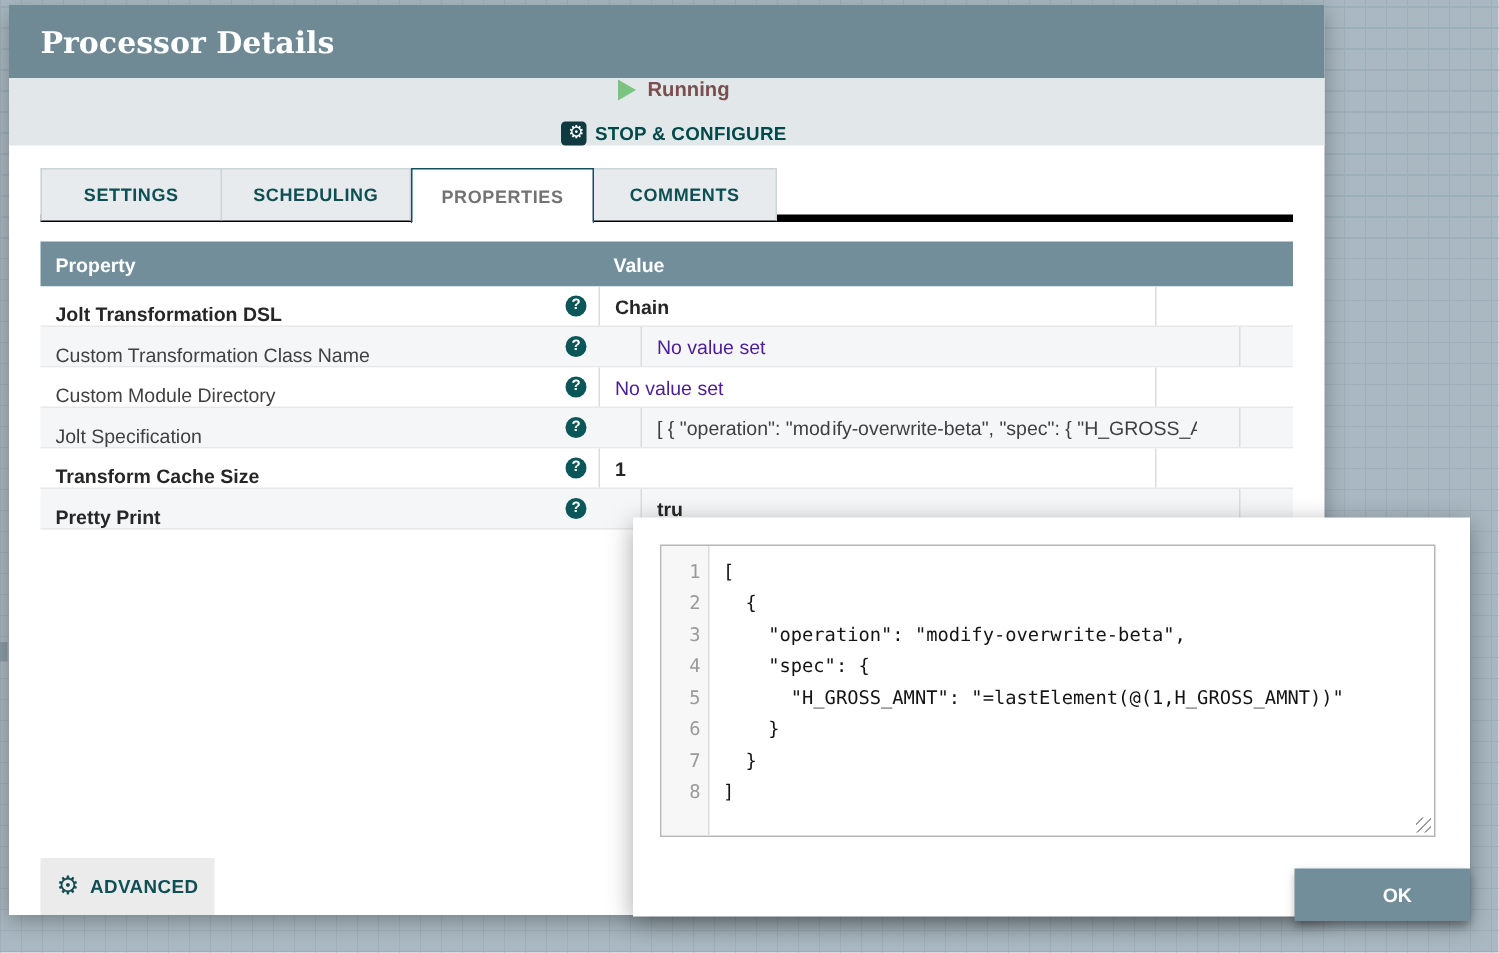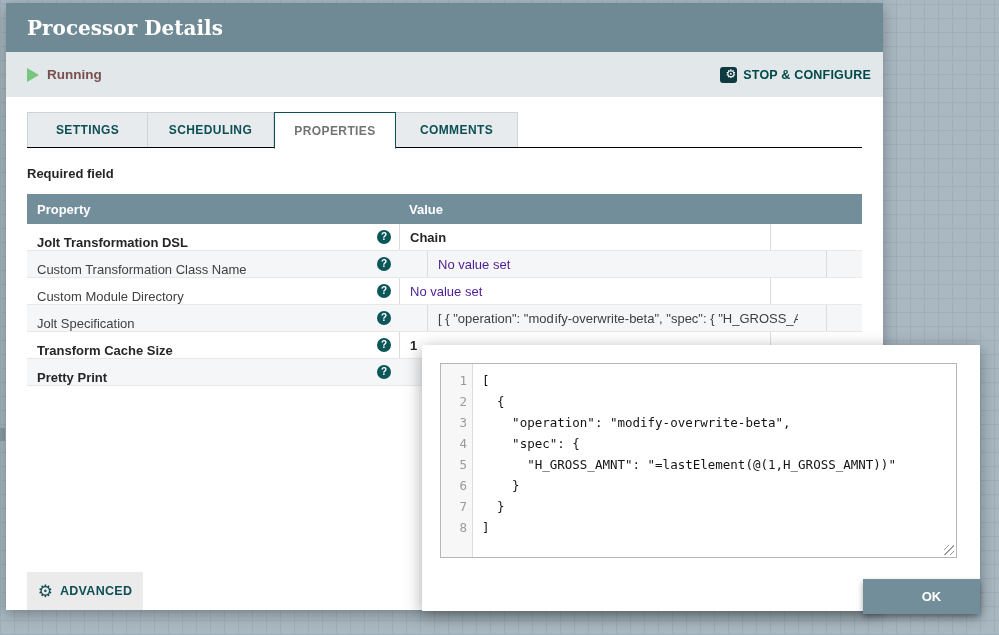--- a/index.html
+++ b/index.html
@@ -20,37 +20,38 @@
   }
   .dialog-header {
     height:49px; background:#6F8A94; display:flex; align-items:center; padding-left:21px;
   }
   .dialog-title {
     color:#fff; font-family:"DejaVu Serif", serif; font-weight:bold; font-size:20px;
   }
   .status-bar {
     height:45px; background:#E2E7E9; display:flex; align-items:center; justify-content:space-between;
     padding:0 12px 0 21px;
+    flex-direction:column;
   }
   .status-left { display:flex; align-items:center; gap:8px; }
   .play-triangle {
     width:0; height:0; border-top:7px solid transparent; border-bottom:7px solid transparent;
     border-left:12px solid #79C47E;
   }
   .status-label { color:#7A4F4F; font-weight:bold; font-size:13.5px; }
   .stop-configure { display:flex; align-items:center; gap:6px; cursor:pointer; }
   .stop-configure-icon {
     width:17px; height:16px; background:#0E3A40; border-radius:3px; color:#fff;
     font-family:"DejaVu Sans", sans-serif; font-size:12px; line-height:15px; text-align:right;
     padding-right:1px; overflow:hidden;
   }
   .stop-configure-label { color:#004849; font-weight:bold; font-size:12.5px; letter-spacing:.2px; }
 
   
-  .tabbar { margin:15px 21px 0 21px; display:flex; border-bottom:1px solid #000000; height:36px; }
+  .tabbar { margin:15px 21px 0 21px; display:flex; border-bottom:5px solid #000000; height:36px; }
   .tab {
     height:35px; display:flex; align-items:center; justify-content:center;
     font-size:12px; font-weight:bold; letter-spacing:.4px; cursor:pointer;
     background:#E7EBED; border:1px solid #CBD4D8; border-bottom:none; color:#0D4F54;
   }
   .tab + .tab { border-left:none; }
   .tab.active {
     background:#fff; color:#737373; border:1px solid #11505A; border-bottom:1px solid #fff;
     height:37px; margin-bottom:-1px; position:relative; z-index:2;
   }
@@ -150,21 +151,20 @@
     </div>
   </div>
 
   <div class="tabbar">
     <div class="tab tab-settings">SETTINGS</div>
     <div class="tab tab-scheduling">SCHEDULING</div>
     <div class="tab tab-properties active">PROPERTIES</div>
     <div class="tab tab-comments">COMMENTS</div>
   </div>
 
-  <div class="required-field">Required field</div>
 
   <div class="prop-table">
     <div class="prop-head">
       <div class="col-property">Property</div>
       <div class="col-value">Value</div>
     </div>
 
     <div class="prop-row required">
       <div class="cell-property">
         <span>Jolt Transformation DSL</span>

